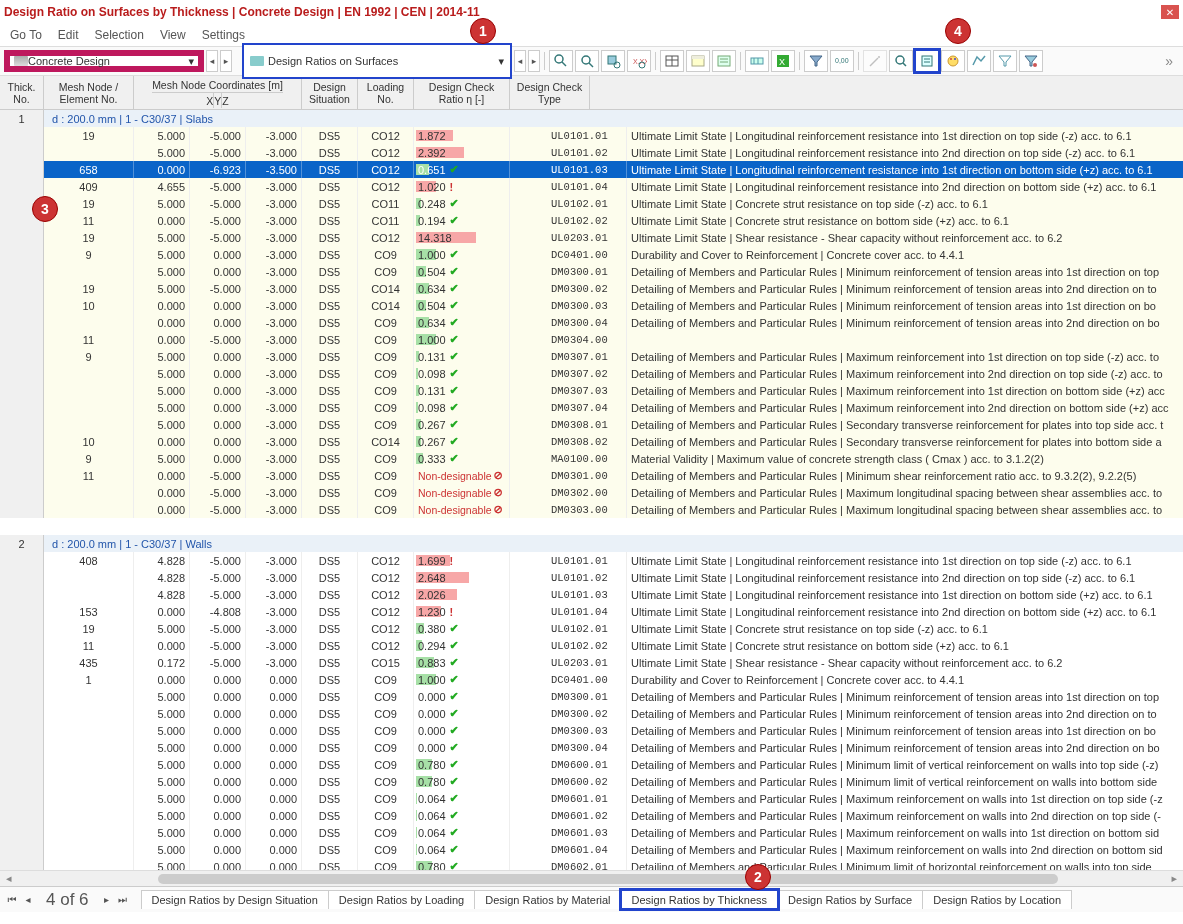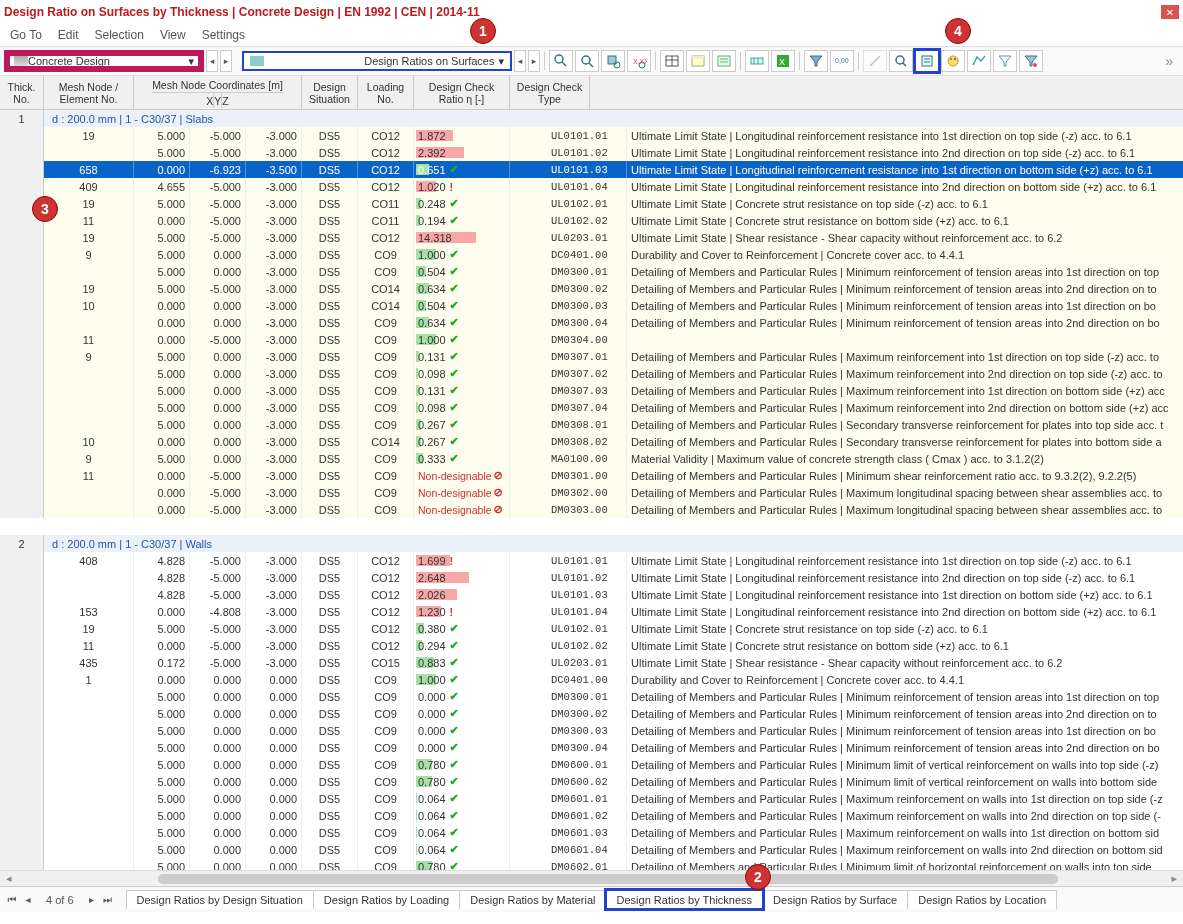--- a/index.html
+++ b/index.html
@@ -12,21 +12,21 @@
 
 
 .menubar { display: flex; gap: 16px; padding: 4px 10px; font-size: 12px; color: #555; }
 .menubar span { cursor: default; }
 
 
 .toolbar-strip { display: flex; align-items: center; height: 30px; border-top: 1px solid #ddd; border-bottom: 1px solid #ddd; padding: 0 4px; background: #fafafa; gap: 2px; position: relative; }
 .module-select { display: flex; align-items: center; border: 6px solid #be185d; height: 22px; padding: 0 4px; background: #fff; min-width: 200px; }
 .module-select .icon { width: 14px; height: 10px; background: linear-gradient(#aaa,#ddd); border-radius: 1px; }
 .mini-btn { width: 12px; height: 22px; display: flex; align-items: center; justify-content: center; border: 1px solid #ccc; background: #fff; font-size: 9px; color: #555; cursor: pointer; }
-.view-select { display: flex; align-items: center; border: 2px solid #2244cc; height: 20px; padding: 0 6px; background: #fff; min-width: 270px; gap: 4px; text-align: right; }
+.view-select { display: flex; align-items: center; border: 2px solid #2244cc; height: 36px; padding: 0 6px; background: #fff; min-width: 270px; gap: 4px; }
 .view-select .icon { width: 14px; height: 10px; background: #8cc; border-radius: 1px; }
 .tool-icon { width: 24px; height: 22px; border: 1px solid #ccc; background: #fff; display: flex; align-items: center; justify-content: center; font-size: 12px; cursor: pointer; }
 .tool-icon svg { width: 16px; height: 16px; }
 .tool-sep { width: 1px; height: 18px; background: #ccc; margin: 0 2px; }
 .highlight4 { outline: 3px solid #2244cc; outline-offset: -1px; position: relative; }
 .callout { position: absolute; width: 26px; height: 26px; border-radius: 50%; background: #c33; color: #fff; display: flex; align-items: center; justify-content: center; font-size: 14px; font-weight: bold; z-index: 50; border: 1px solid #900; }
 
 
 .grid-header { display: flex; background: #f0f0f0; border-bottom: 1px solid #ccc; height: 34px; font-size: 10.5px; color: #333; }
 .grid-header > div { border-right: 1px solid #ccc; display: flex; align-items: center; justify-content: center; text-align: center; padding: 1px 2px; }
@@ -71,21 +71,21 @@
 .row-sel .c-thick { background:#f0f0f0; color:#333; }
 .nd { color: #c33; font-size: 10.5px; }
 
 
 .hscroll { height: 16px; background: #f0f0f0; border-top: 1px solid #ddd; display: flex; align-items: center; }
 .hscroll .thumb { height: 10px; background: #ccc; border-radius: 5px; margin-left: 140px; width: 900px; }
 
 
 .footer { display: flex; align-items: center; height: 26px; border-top: 1px solid #ccc; background: #fafafa; gap: 0; padding: 0 4px; }
 .footer .nav-btn { width: 16px; height: 18px; display: flex; align-items: center; justify-content: center; font-size: 10px; color: #555; cursor: pointer; }
-.footer .pager { padding: 0 10px; font-size: 11px; color: #555; }
+.footer .pager { padding: 0 10px; font-size: 17px; color: #555; }
 .footer .tab { border: 1px solid #ccc; padding: 3px 10px; font-size: 11px; background: #fff; cursor: pointer; border-bottom: none; margin-right: -1px; }
 .footer .tab.active { outline: 3px solid #2244cc; outline-offset: -1px; position: relative; z-index: 2; }
 
 .mark-ok { color: #2a2; }
 .mark-bad { color: #c33; }
 
 </style>
 </head>
 <body>
 

